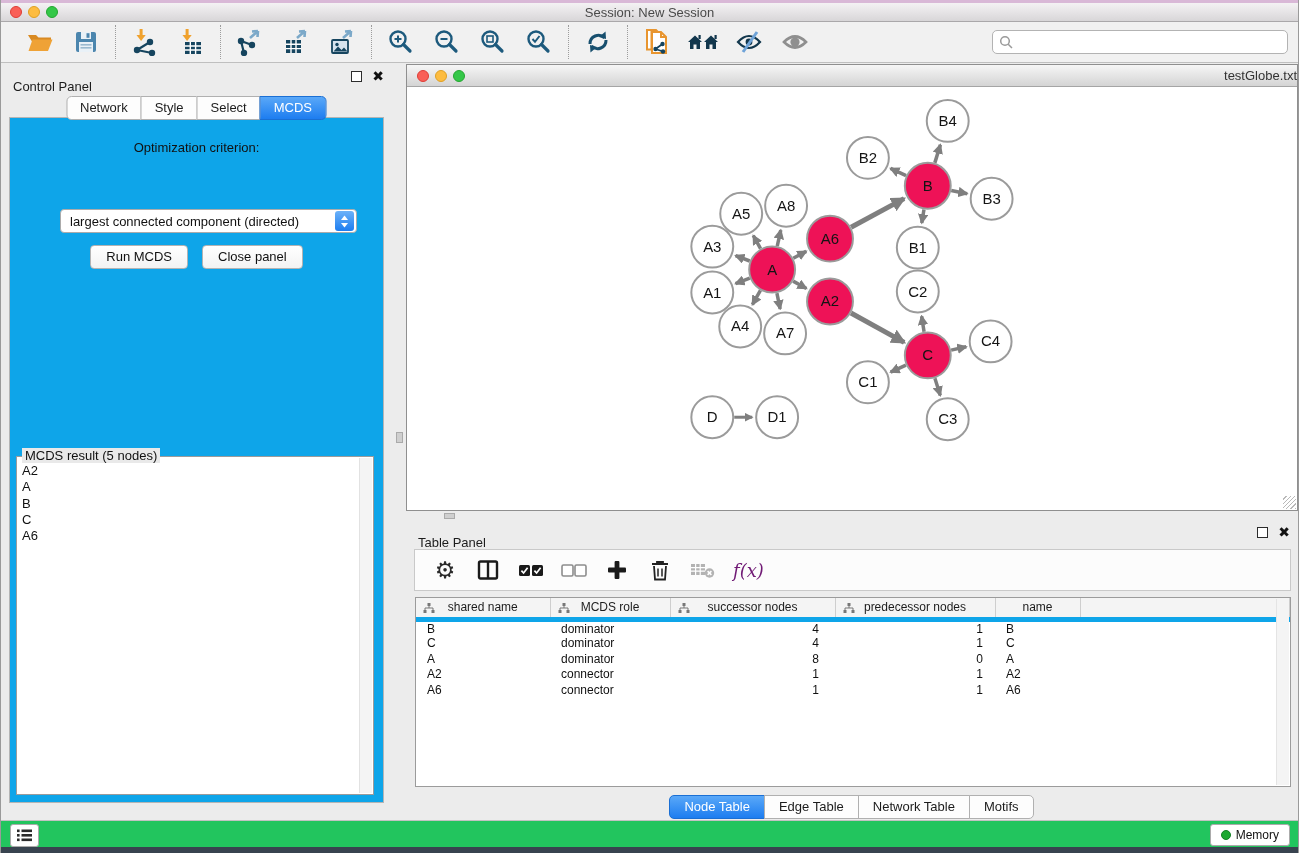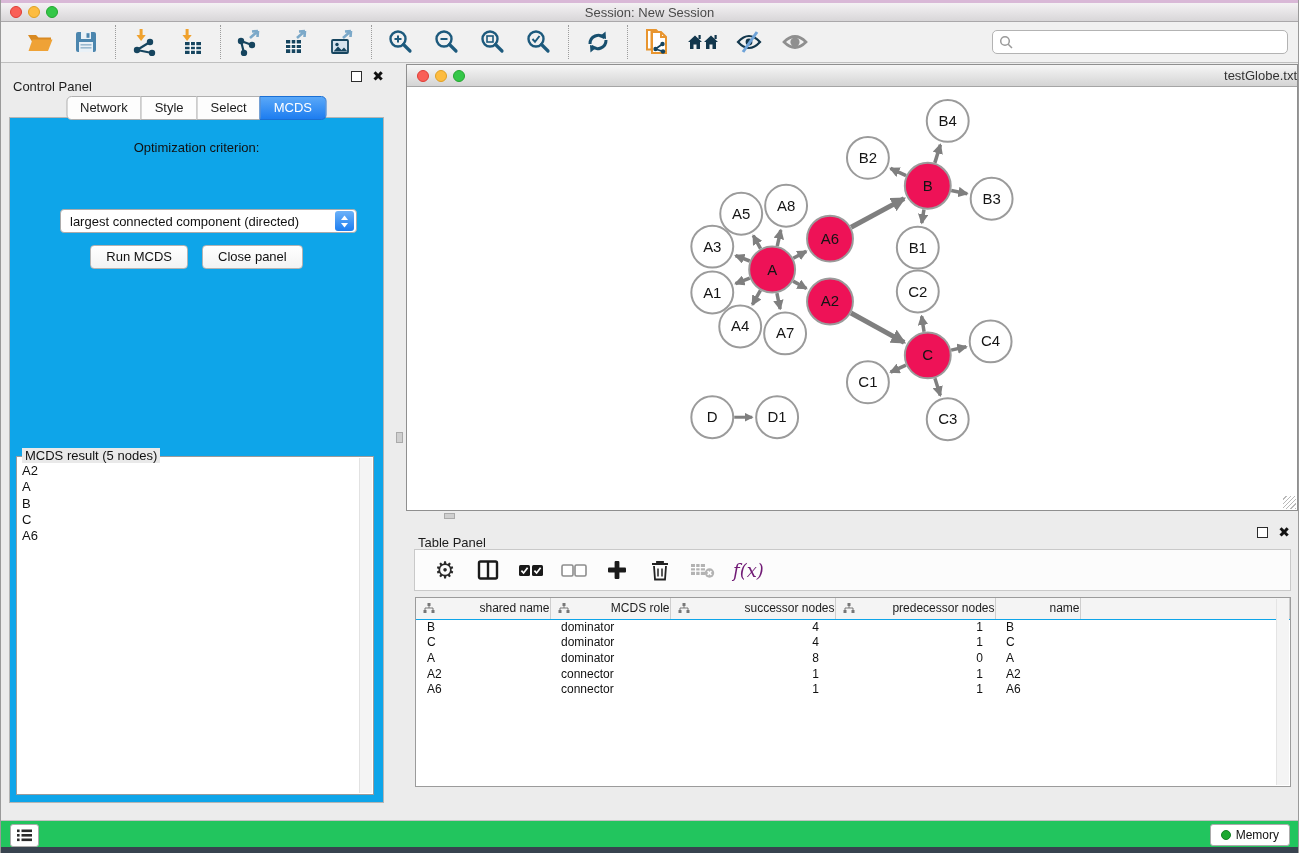--- a/index.html
+++ b/index.html
@@ -84,22 +84,22 @@
   
   .table-panel { position:absolute; left:405px; right:0; top:456px; bottom:3px; background:#ececec; }
   .tp-toolbar { position:absolute; left:8px; right:7px; top:30px; height:42px; background:#fcfcfc; border:1px solid #c9c9c9;
     display:flex; align-items:center; gap:17px; padding-left:17px; }
   .tp-ico { width:26px; height:26px; display:flex; align-items:center; justify-content:center; background:none; border:none; cursor:pointer; }
   .gear-glyph { font-size:23px; color:#2a2a2a; line-height:23px; font-family:"DejaVu Sans",sans-serif; }
   .fx-glyph { font-family:"DejaVu Serif",serif; font-style:italic; font-size:18px; color:#701a75; }
 
   .node-table-wrap { position:absolute; left:9px; right:7px; top:78px; height:190px; background:#fff; border:1px solid #9b9b9b; }
   table.node-table { border-collapse:collapse; width:100%; table-layout:fixed; }
-  table.node-table th { height:21px; background:#f4f4f4; border-right:1px solid #cecece; border-bottom:1px solid #0ea5e9;
-    font-size:12px; font-weight:normal; color:#1c1c1c; text-align:right; position:relative; }
+  table.node-table th { height:21px; background:#f4f4f4; border-right:1px solid #cecece; border-bottom:5px solid #0ea5e9;
+    font-size:12px; font-weight:normal; color:#1c1c1c; text-align:center; position:relative; }
   table.node-table th .tree-ico { position:absolute; left:7px; top:5px; }
   table.node-table td { font-size:12px; color:#111; height:15.6px; padding:0 0 0 11px; white-space:nowrap; overflow:hidden; }
   table.node-table td.num { text-align:right; padding:0 16px 0 0; }
   table.node-table td.num2 { text-align:right; padding:0 12px 0 0; }
   .nt-scroll { position:absolute; right:1px; top:1px; bottom:1px; width:13px; background:#f4f4f4; border-left:1px solid #e4e4e4; }
 
   .tp-tabs { position:absolute; left:0; right:0; top:276px; display:flex; justify-content:center; }
   .tp-tabs .seg { padding:3px 14px 4px; }
 
   
@@ -606,20 +606,26 @@
                 <td class="num">1</td>
                 <td class="num2">1</td>
                 <td>A6</td>
                 <td></td>
               </tr>
             </tbody>
         </table>
         <div class="nt-scroll"></div>
       </div>
 
+      <div class="tp-tabs">
+        <span class="seg first active">Node Table</span>
+        <span class="seg">Edge Table</span>
+        <span class="seg">Network Table</span>
+        <span class="seg last">Motifs</span>
+      </div>
     </div>
   </div>
 
   <div class="statusbar">
     <button class="console-btn">
       <svg width="17" height="15" viewBox="0 0 17 15">
         <rect x="1" y="1.5" width="2.6" height="2.6" fill="#2b2b2b"></rect>
           <rect x="5.5" y="1.5" width="10.5" height="2.6" fill="#2b2b2b"></rect>
         <rect x="1" y="6" width="2.6" height="2.6" fill="#2b2b2b"></rect>
           <rect x="5.5" y="6" width="10.5" height="2.6" fill="#2b2b2b"></rect>

